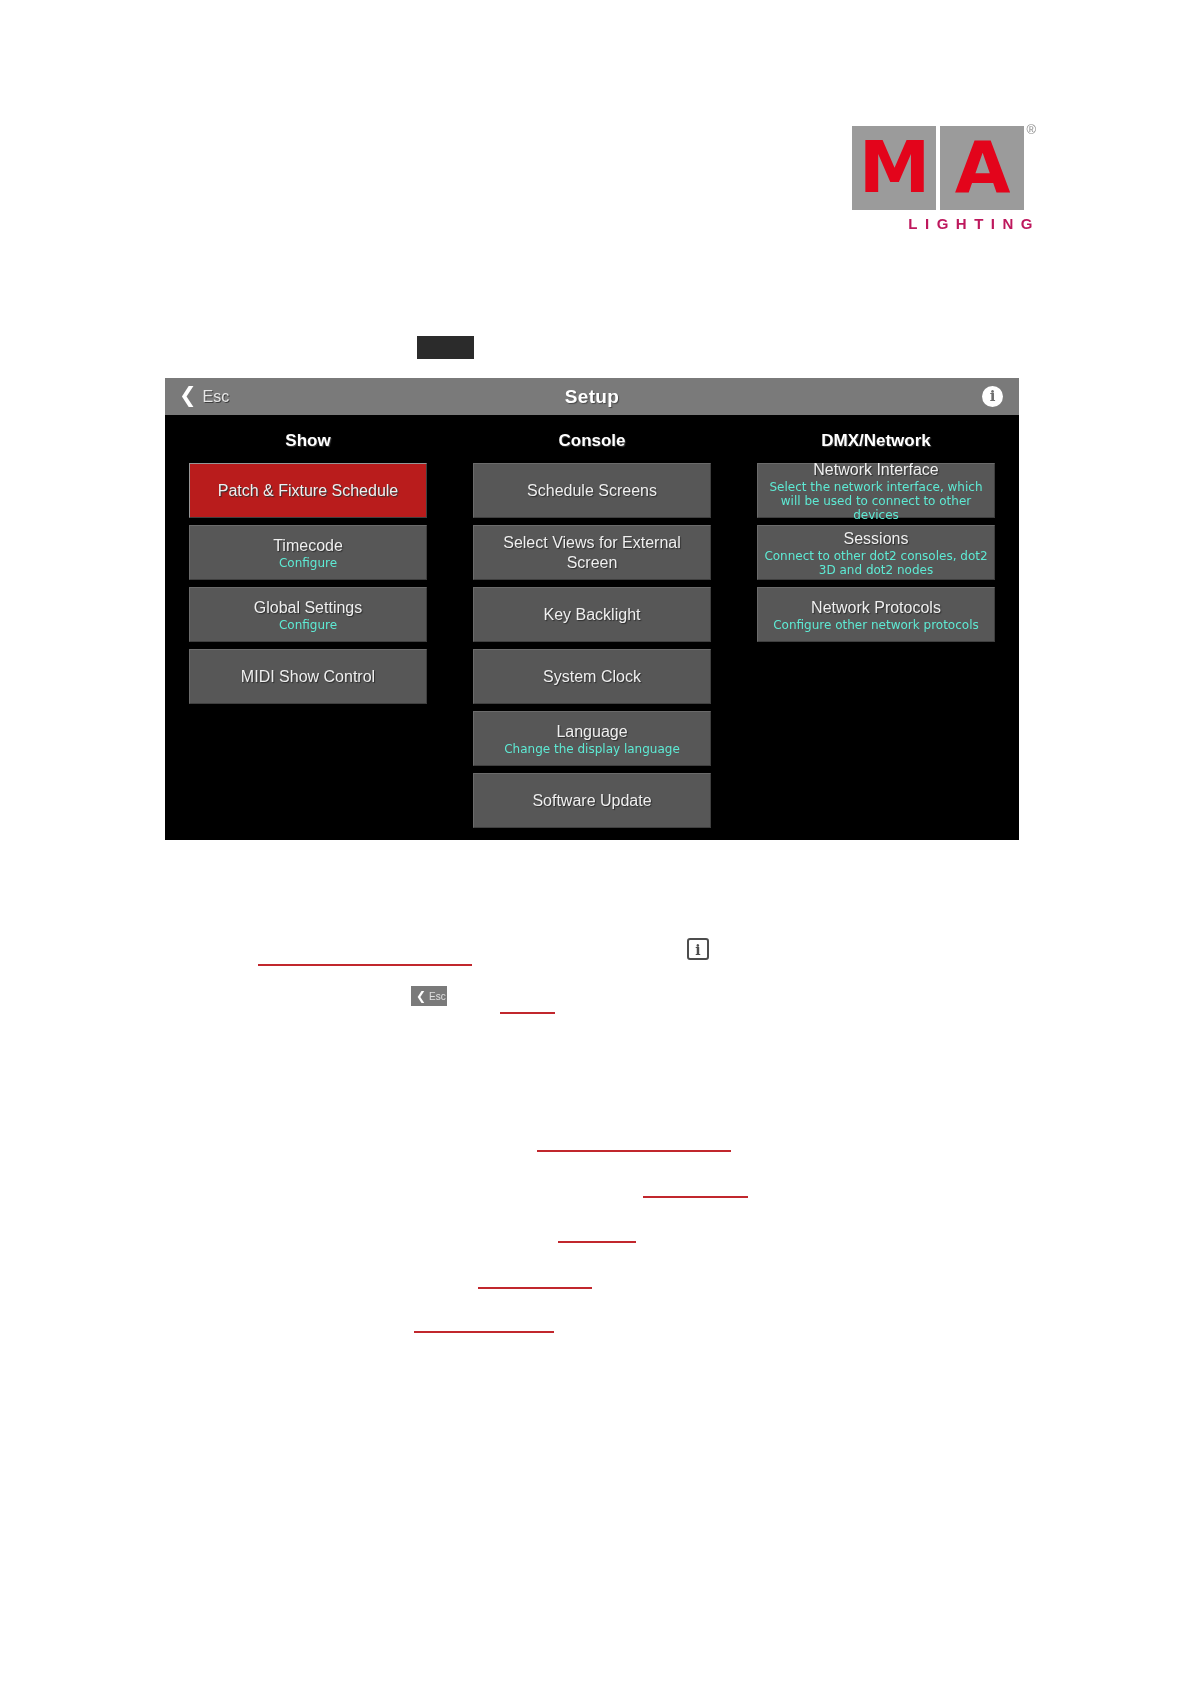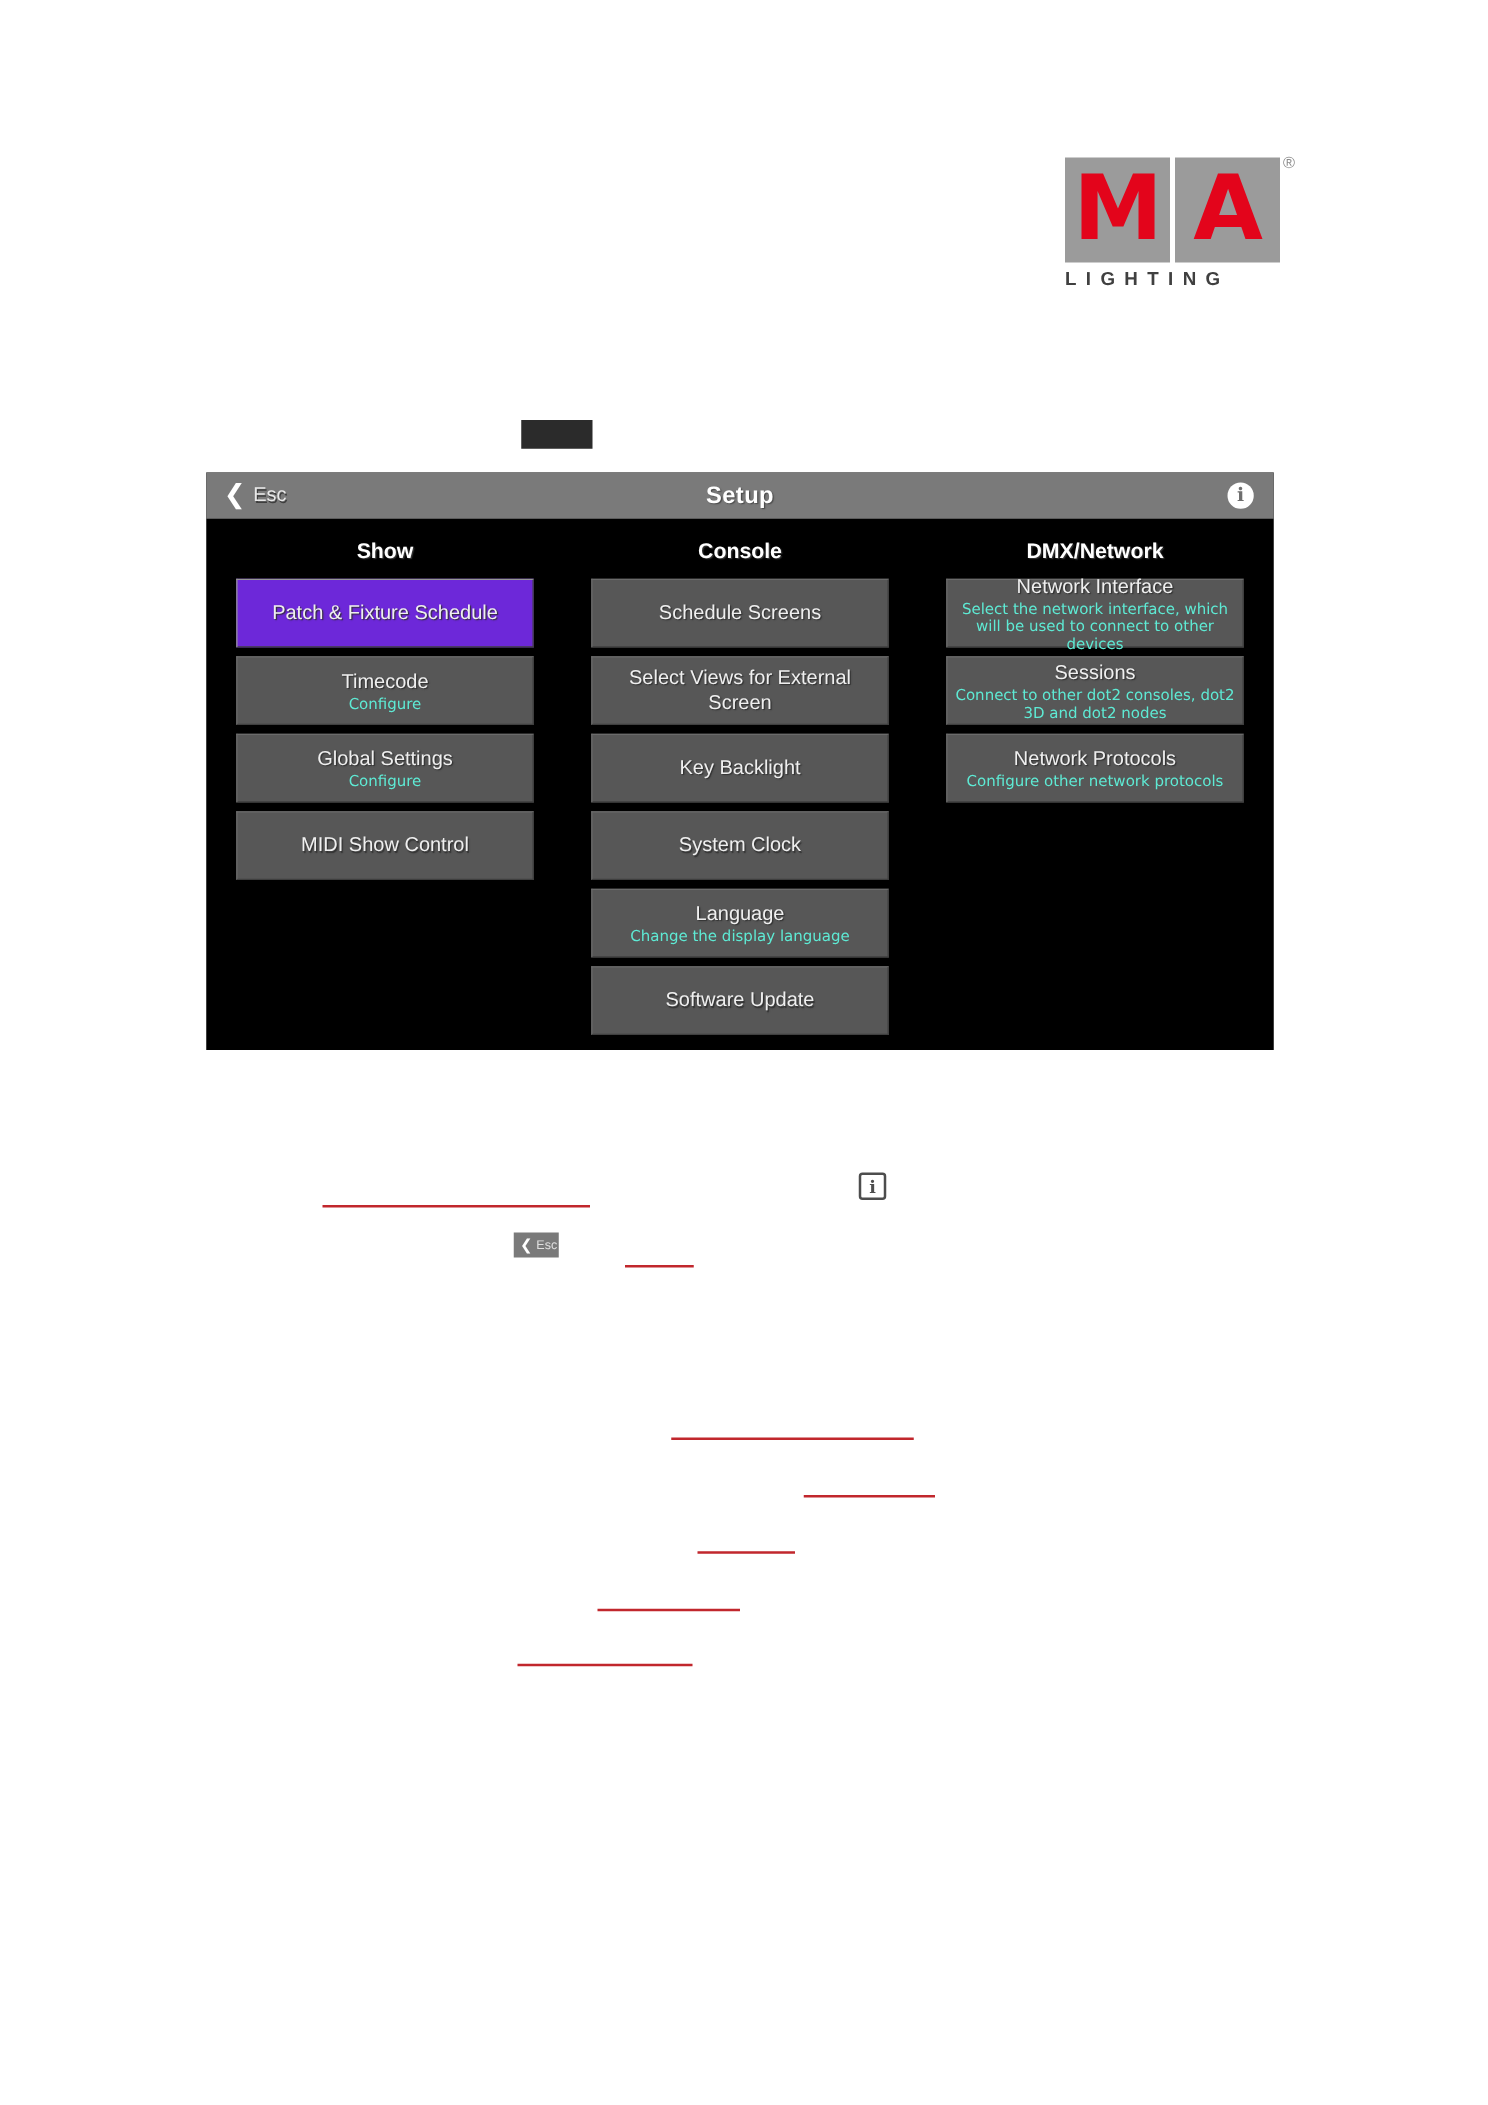--- a/index.html
+++ b/index.html
@@ -50,22 +50,22 @@
   #ma-logo .reg {
     position: absolute;
     right: -12px;
     top: -4px;
     color: #8a8a8a;
     font-size: 13px;
     font-family: "Liberation Sans", sans-serif;
   }
   #ma-logo .lighting {
     margin-top: 5px;
-    text-align: left;
-    color: #404040;
+    text-align: right;
+    color: #be185d;
     font-size: 15px;
     font-weight: bold;
     letter-spacing: 7.5px;
     padding-right: 2px;
     font-family: "Liberation Sans", sans-serif;
   }
 
   
   #dark-swatch {
     position: absolute;
@@ -166,21 +166,21 @@
     flex-direction: column;
     align-items: center;
     justify-content: center;
     box-sizing: border-box;
     border-top: 1px solid #6b6b6b;
     border-left: 1px solid #6b6b6b;
     border-right: 1px solid #3f3f3f;
     border-bottom: 1px solid #3f3f3f;
   }
   .tile-btn.highlight {
-    background: #6d28d9;
+    background: #b91c1c;
     border-top-color: #969696;
     border-left-color: #969696;
   }
   .tile-btn .t-title {
     color: #efefef;
     font-size: 16px;
     line-height: 19px;
     text-align: center;
     text-shadow: 1px 1px 1px #2e2e2e;
     padding: 0 4px;

